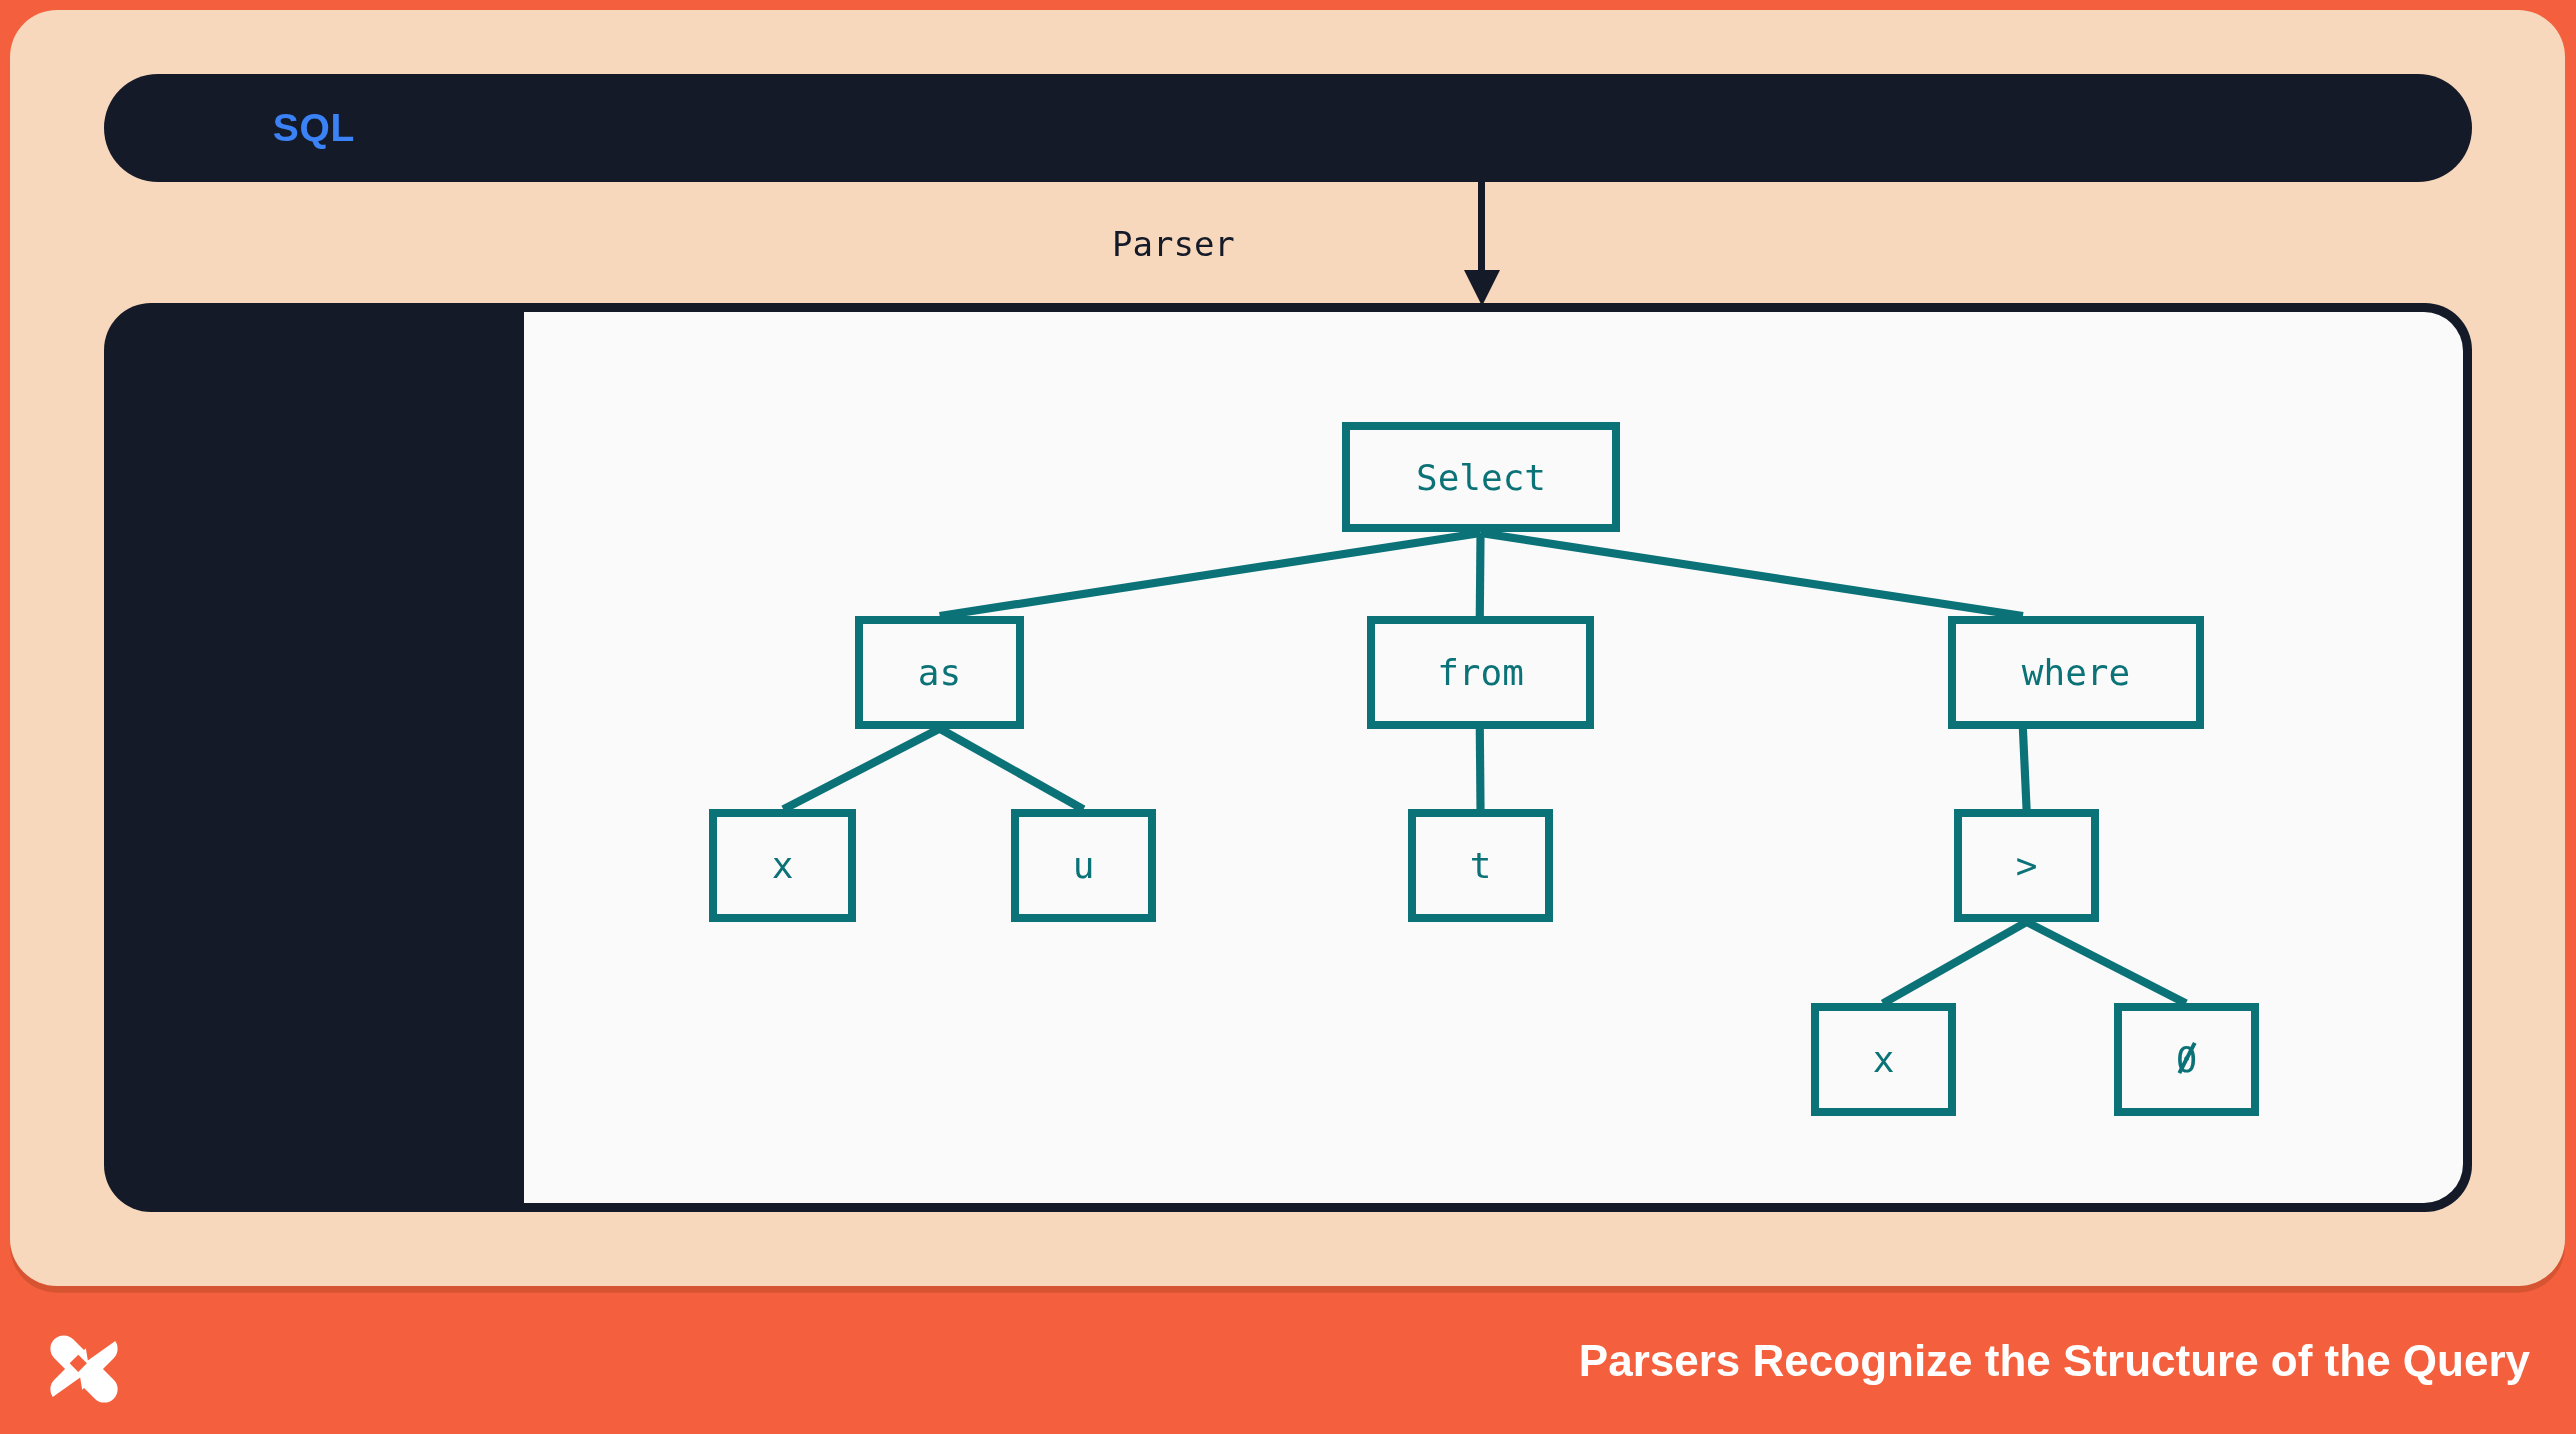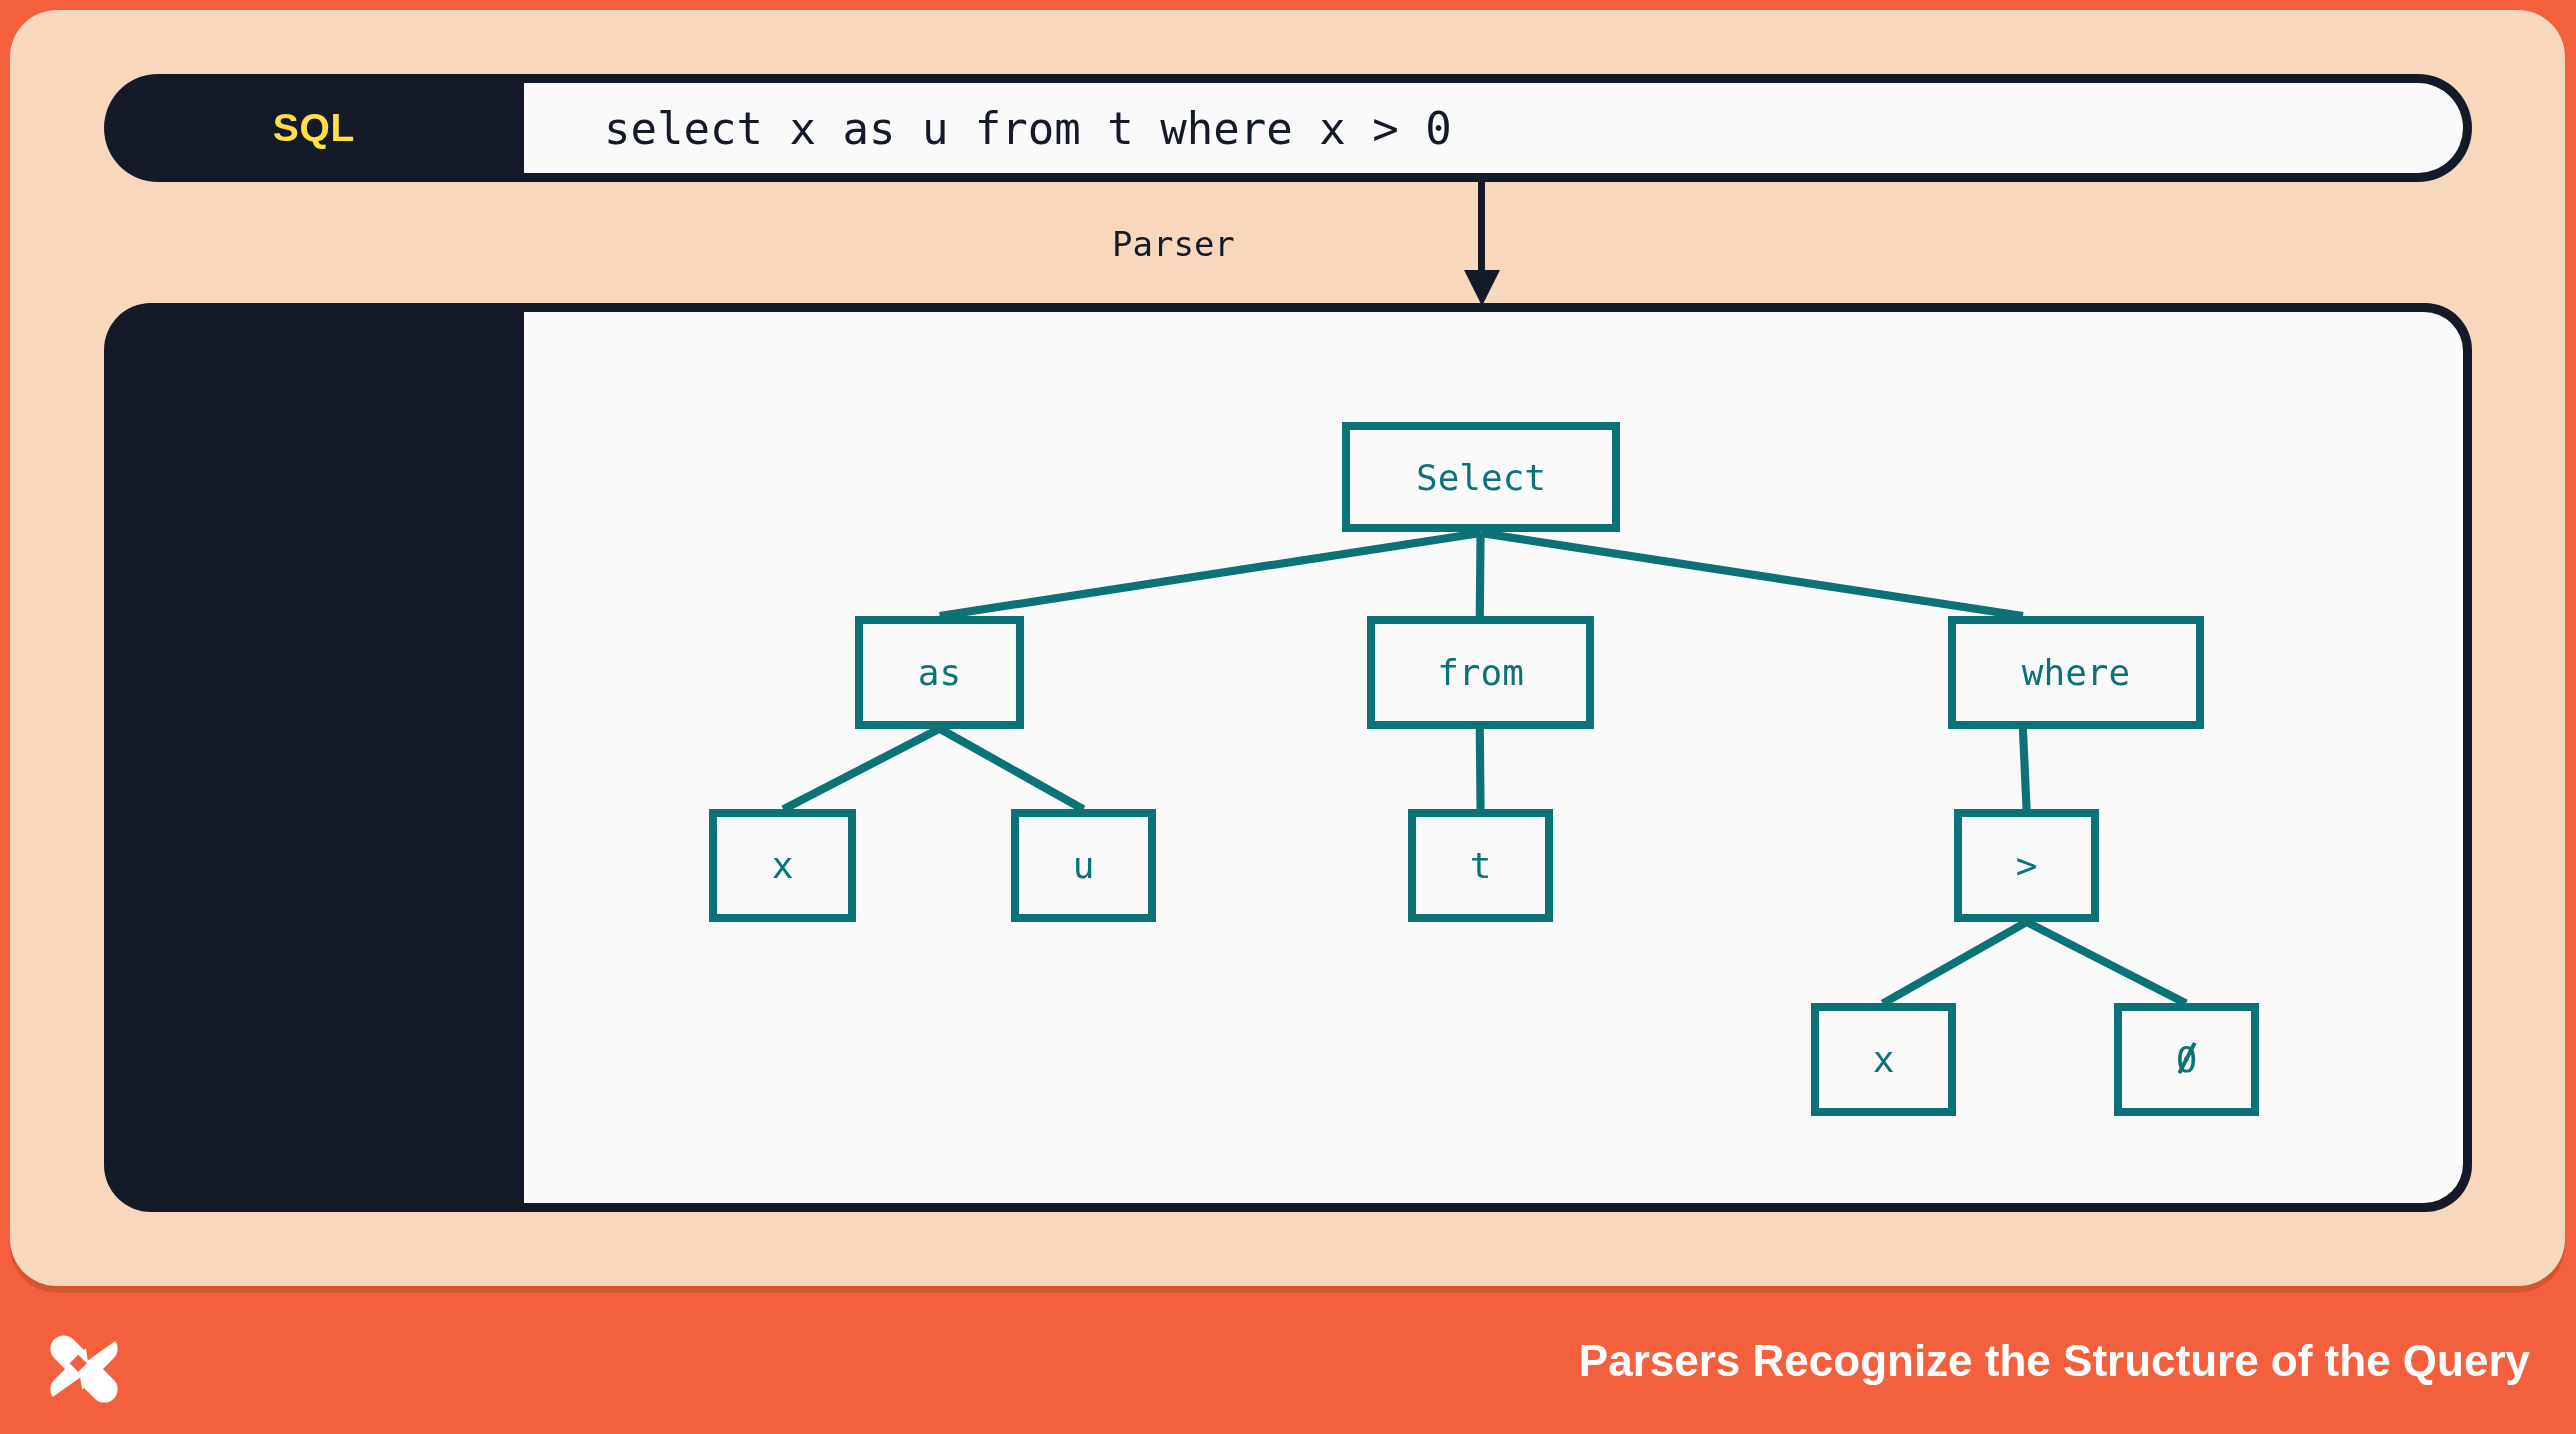--- a/index.html
+++ b/index.html
@@ -27,21 +27,21 @@
     position: absolute;
     left: 104px; top: 74px;
     width: 2368px; height: 108px;
     background: #141A28;
     border-radius: 54px;
   }
   .sql-pill .pill-label {
     position: absolute;
     left: 0; top: 0; width: 420px; height: 100%;
     display: flex; align-items: center; justify-content: center;
-    color: #fde047; font-size: 39px; font-weight: bold;
+    color: #3b82f6; font-size: 39px; font-weight: bold;
     letter-spacing: 0.7px;
   }
   .sql-pill .pill-body {
     position: absolute;
     left: 420px; top: 9px; right: 9px; bottom: 9px;
     background: #FAFAFA;
     border-radius: 0 45px 45px 0;
     display: flex; align-items: center;
     padding-left: 80px;
   }
@@ -139,23 +139,20 @@
     white-space: nowrap;
   }
 </style>
 </head>
 <body>
 
 <div class="card"></div>
 
 <div class="sql-pill">
   <div class="pill-label">SQL</div>
-  <div class="pill-body">
-    <span class="code-text mono">select x as u from t where x &gt; 0</span>
-  </div>
 </div>
 
 <div class="parser-label mono">Parser</div>
 <div class="arrow-line"></div>
 <div class="arrow-head"></div>
 
 <div class="tree-panel">
   <div class="panel-body">
 
     <svg class="edges-svg" width="1939" height="891" viewBox="0 0 2617 1202">

